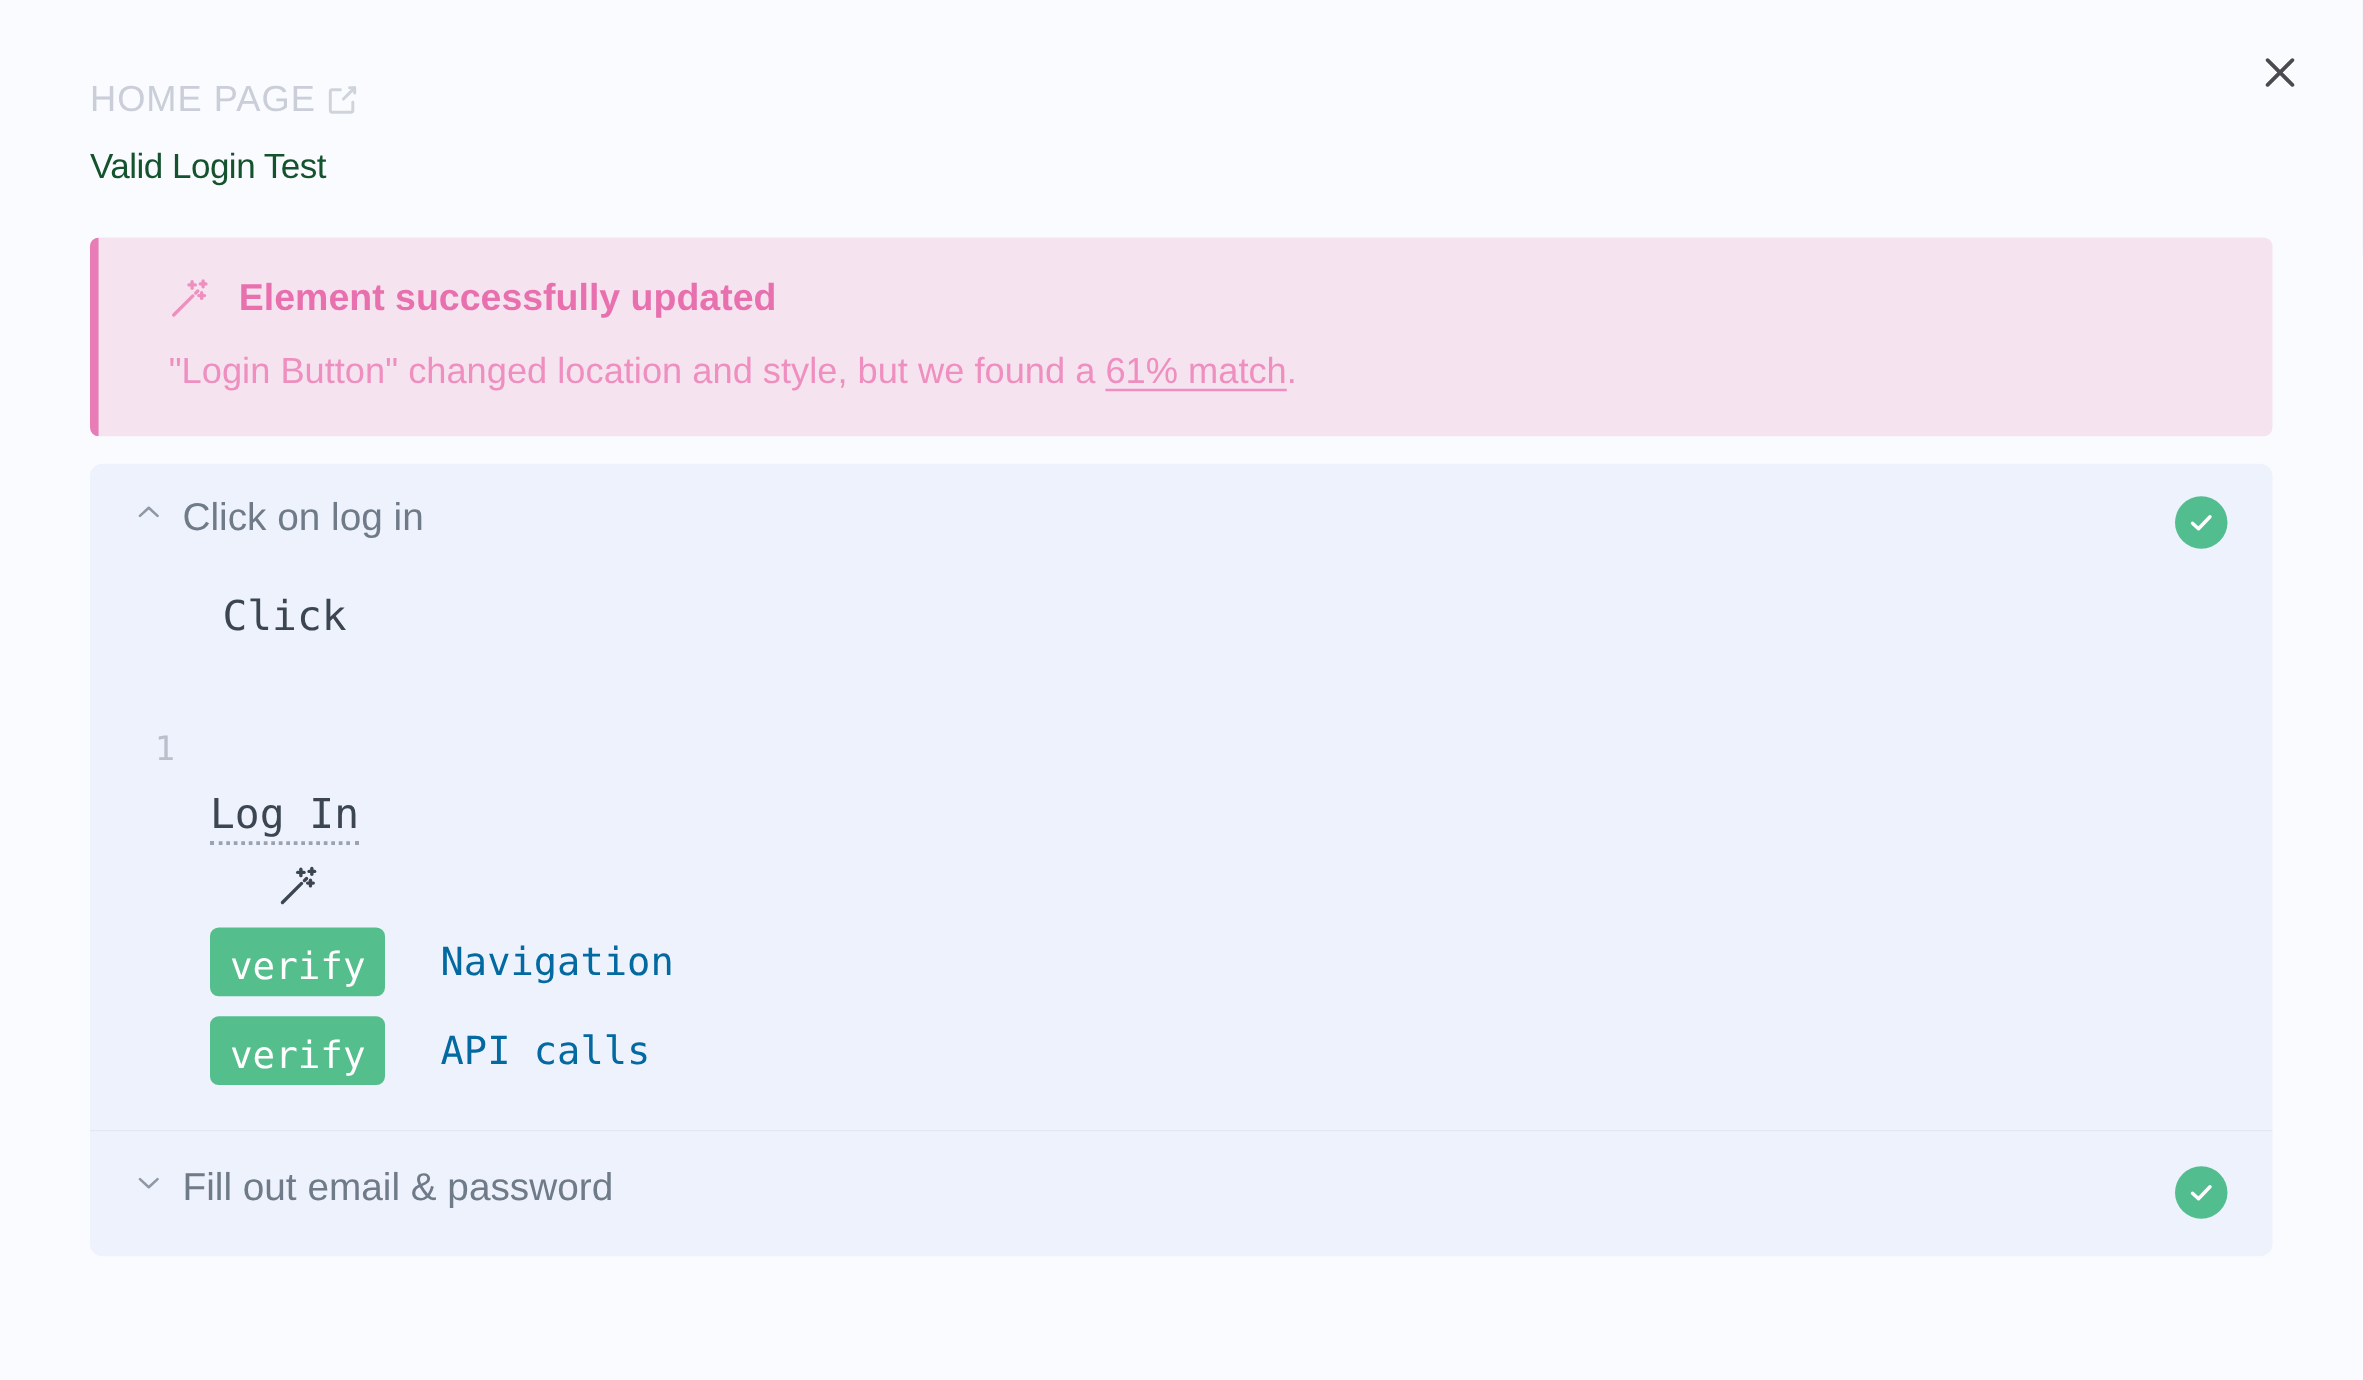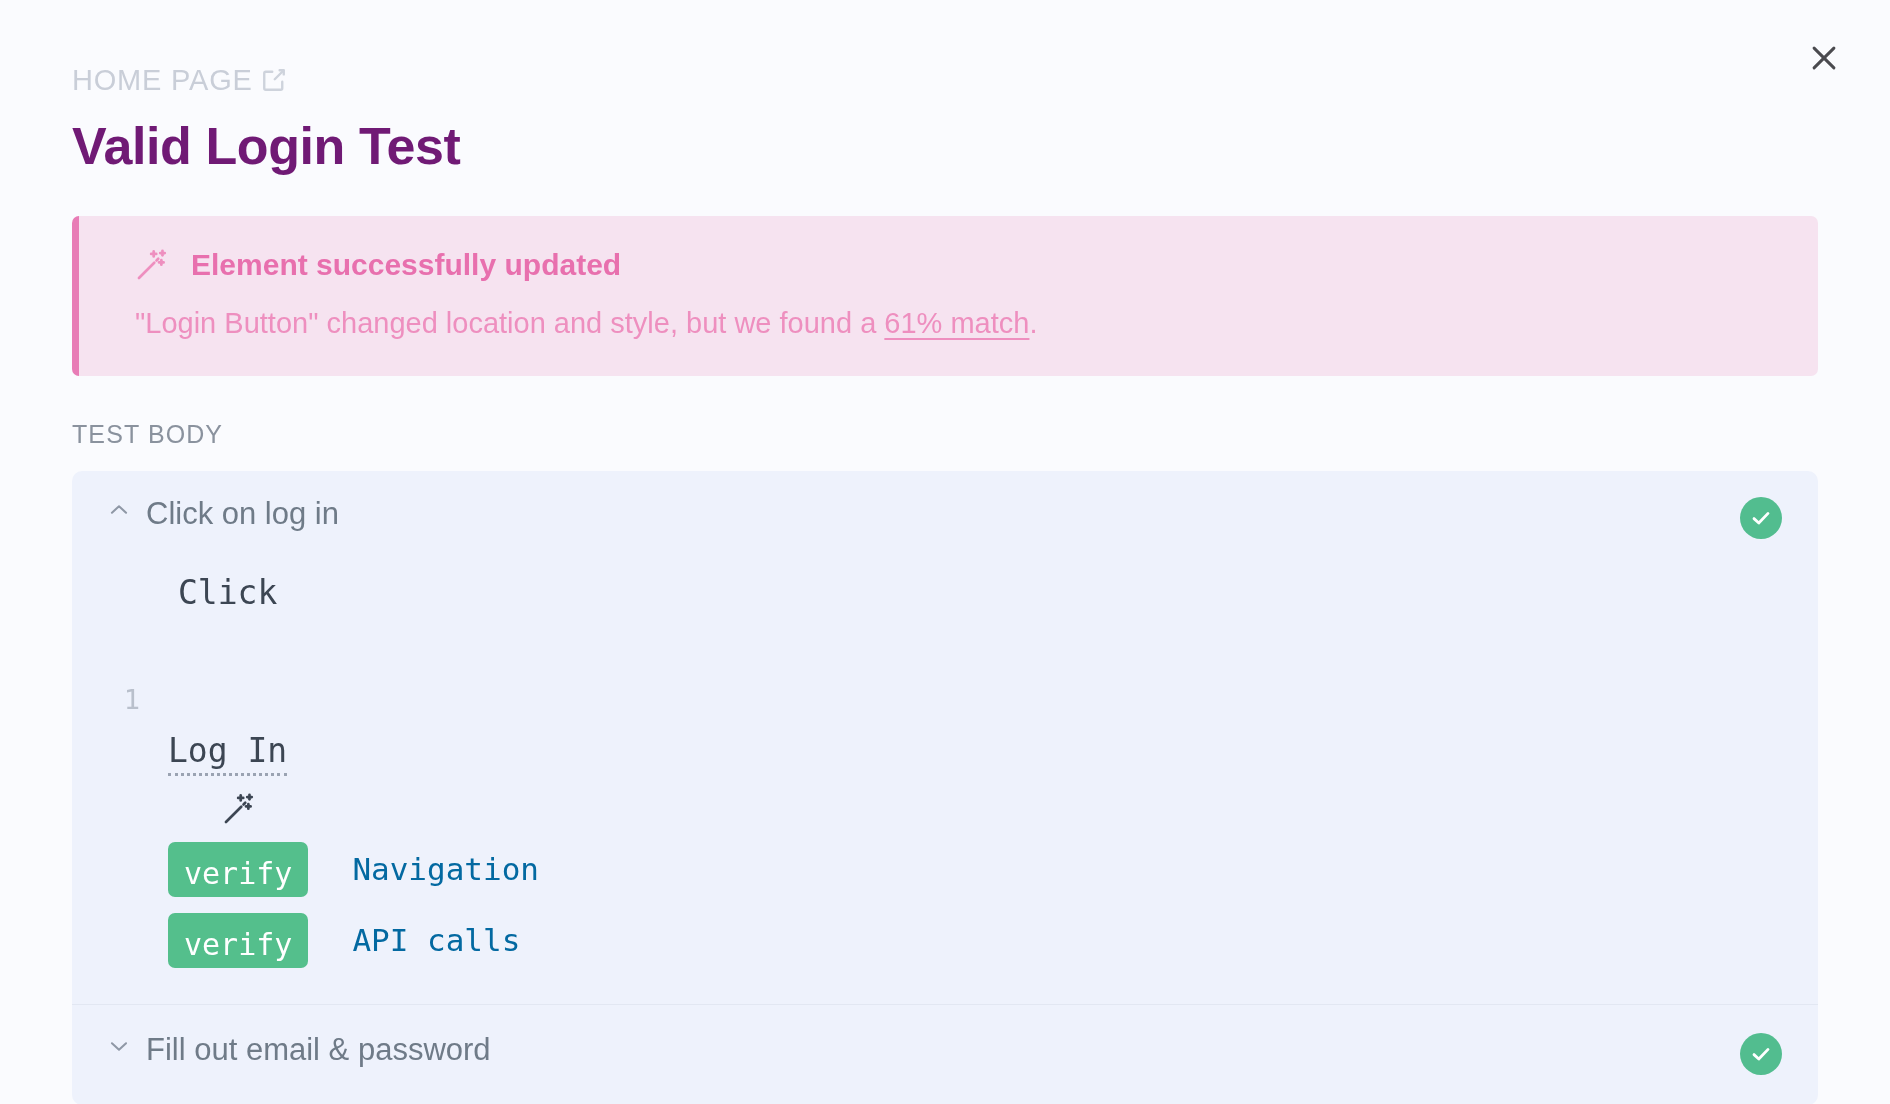--- a/index.html
+++ b/index.html
@@ -55,23 +55,23 @@
     letter-spacing: 0.8px;
     color: #c9ced8;
     font-weight: 400;
     line-height: 1;
     white-space: nowrap;
   }
   .ext-link-icon { display: block; }
 
   .page-title {
     margin-top: 20px;
-    font-size: 52px;
-    font-weight: 700;
-    color: #701a75;
+    font-size: 28px;
+    font-weight: 400;
+    color: #14532d;
     letter-spacing: -0.4px;
     line-height: 1.1;
   }
 
   
   .banner {
     position: relative;
     margin: 41px 72px 0 72px;
     background: #f6e3f0;
     border-left: 7px solid #e87cb6;
@@ -256,21 +256,20 @@
         <line x1="18.6" y1="8.6" x2="18.6" y2="11.8"></line>
         <line x1="17.0" y1="10.2" x2="20.2" y2="10.2"></line>
       </svg>
       <span class="banner-title">Element successfully updated</span>
     </div>
     <div class="banner-sub">
       <span>"Login Button" changed location and style, but we found a </span><a class="banner-link">61% match</a><span>.</span>
     </div>
   </div>
 
-  <div class="section-label">TEST BODY</div>
 
   <div class="card">
 
     <div class="group-header">
       <span class="chevron">
         <svg width="26" height="26" viewBox="0 0 24 24" fill="none" stroke="#8f98a6" stroke-width="1.9" stroke-linecap="round" stroke-linejoin="round">
           <polyline points="5.5,14.5 12,8.5 18.5,14.5"></polyline>
         </svg>
       </span>
       <span class="group-title">Click on log in</span>

